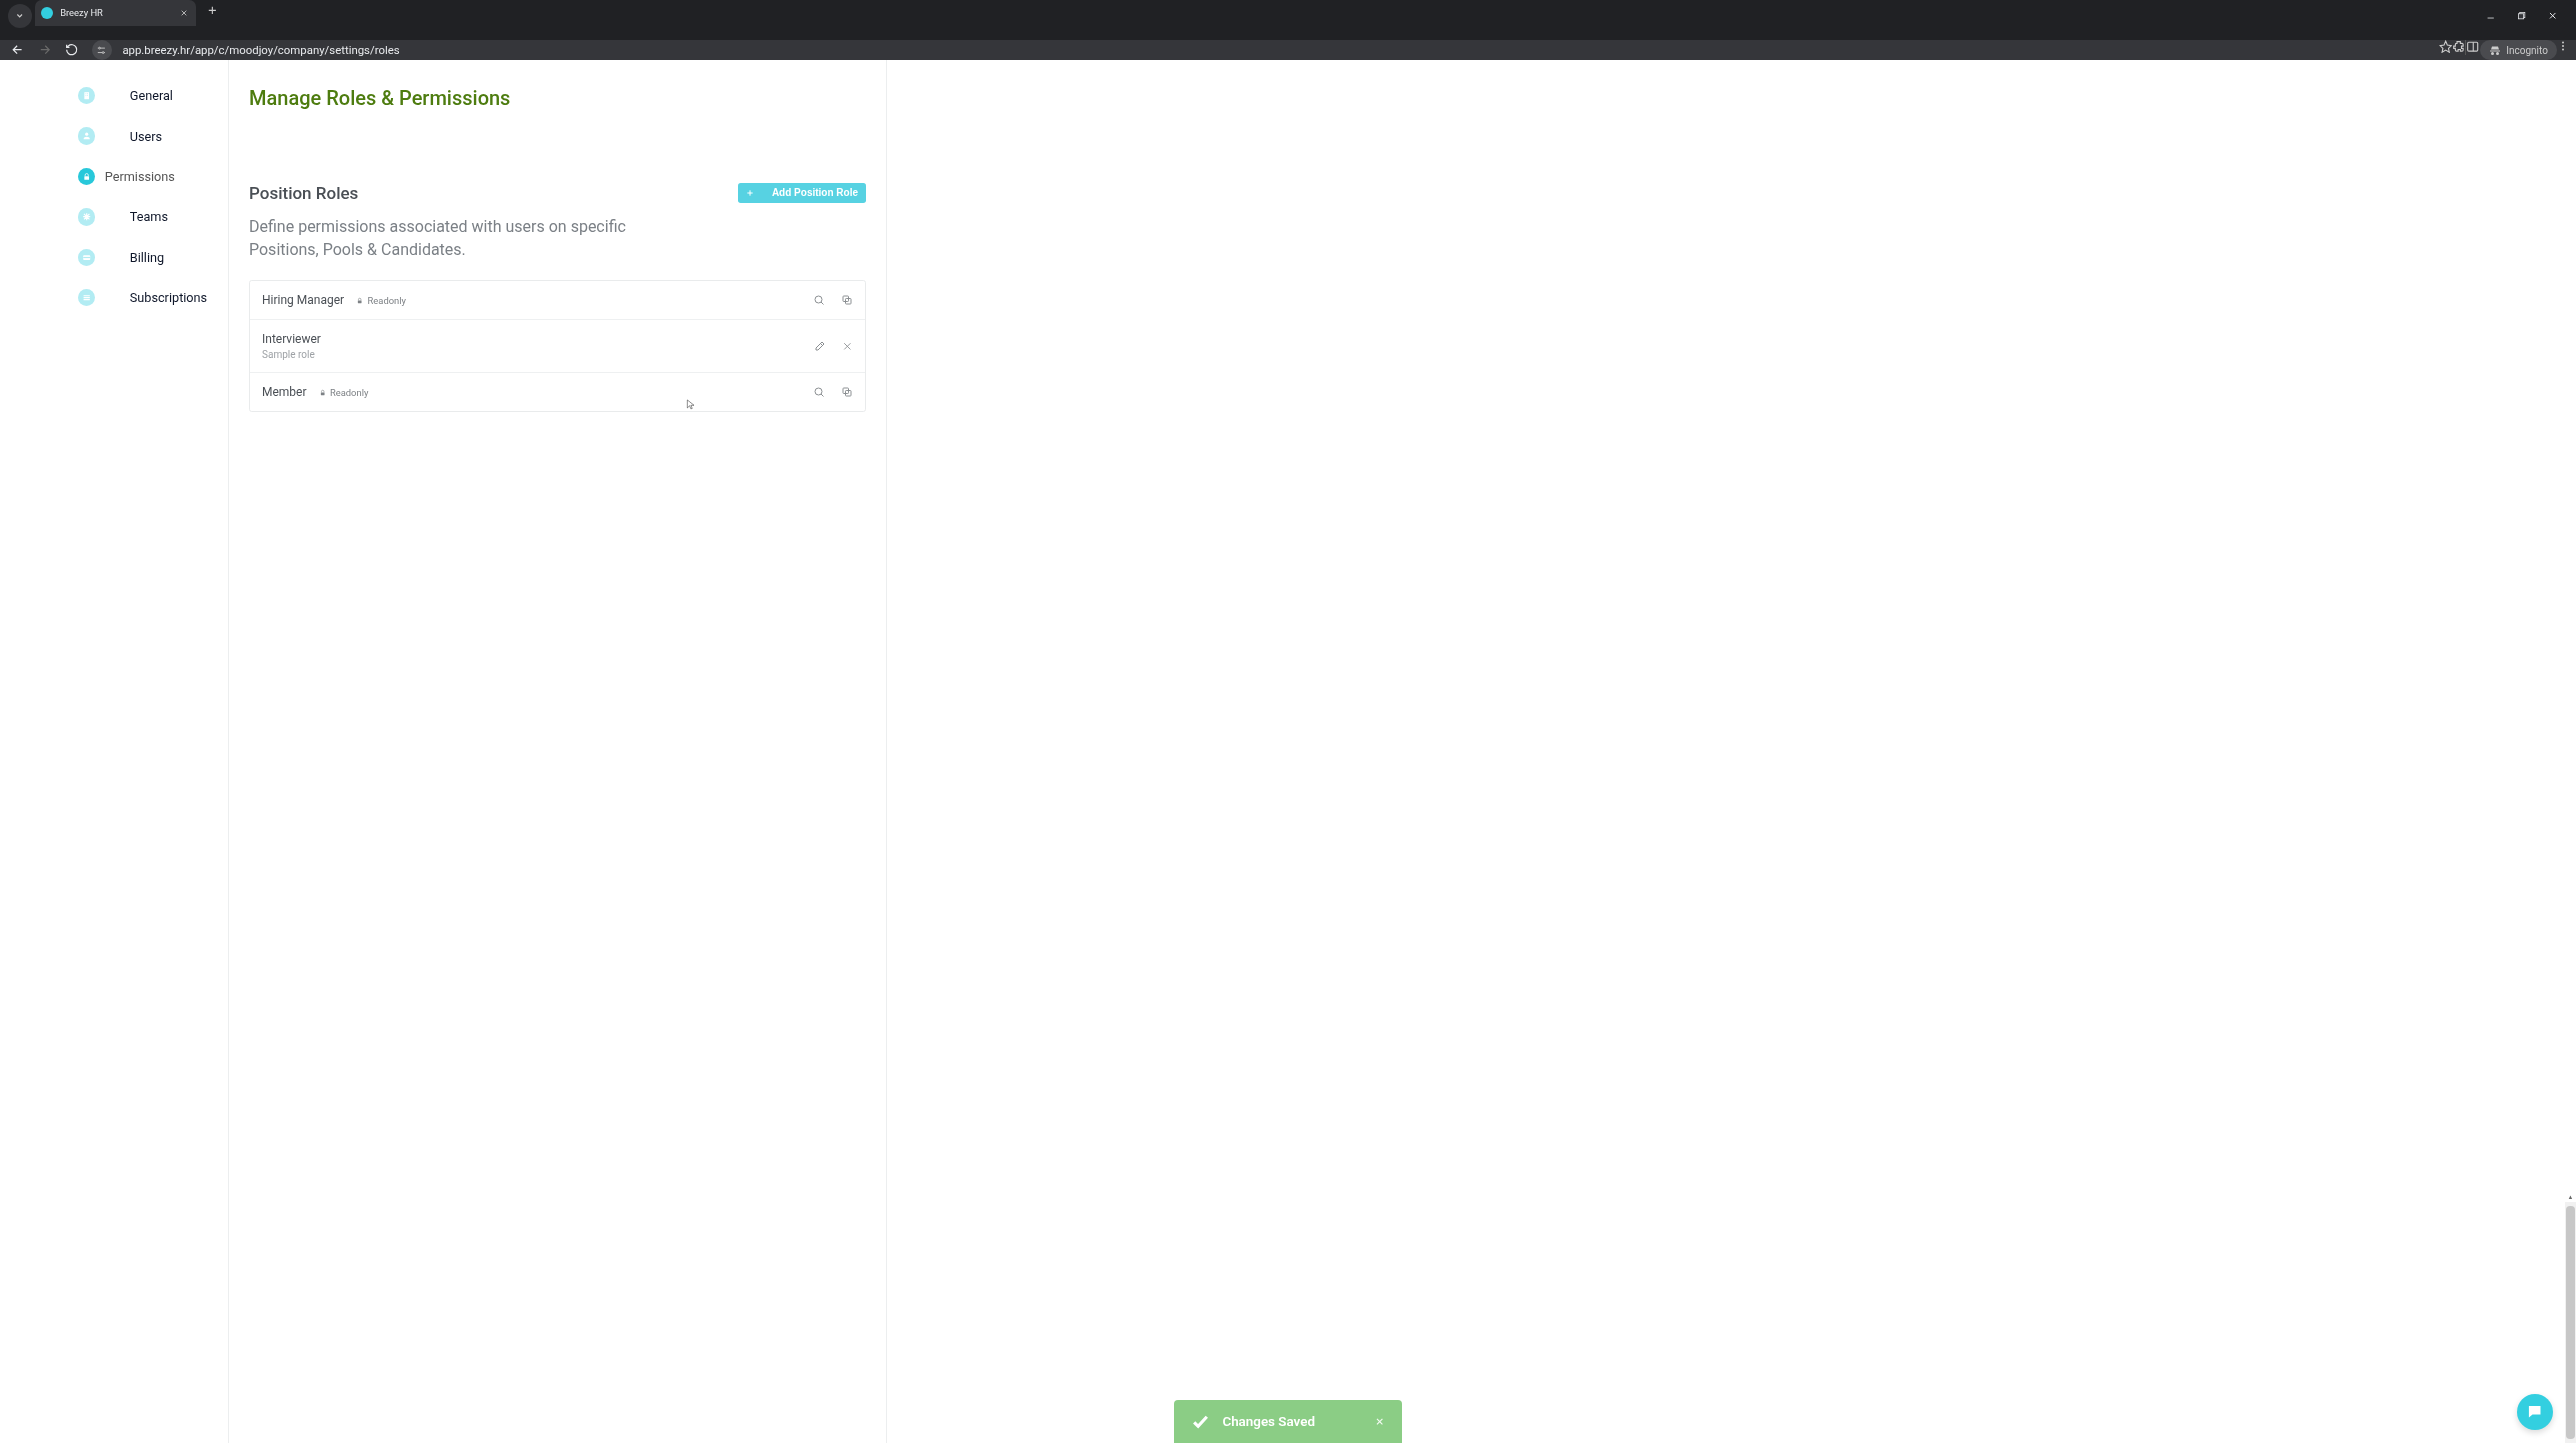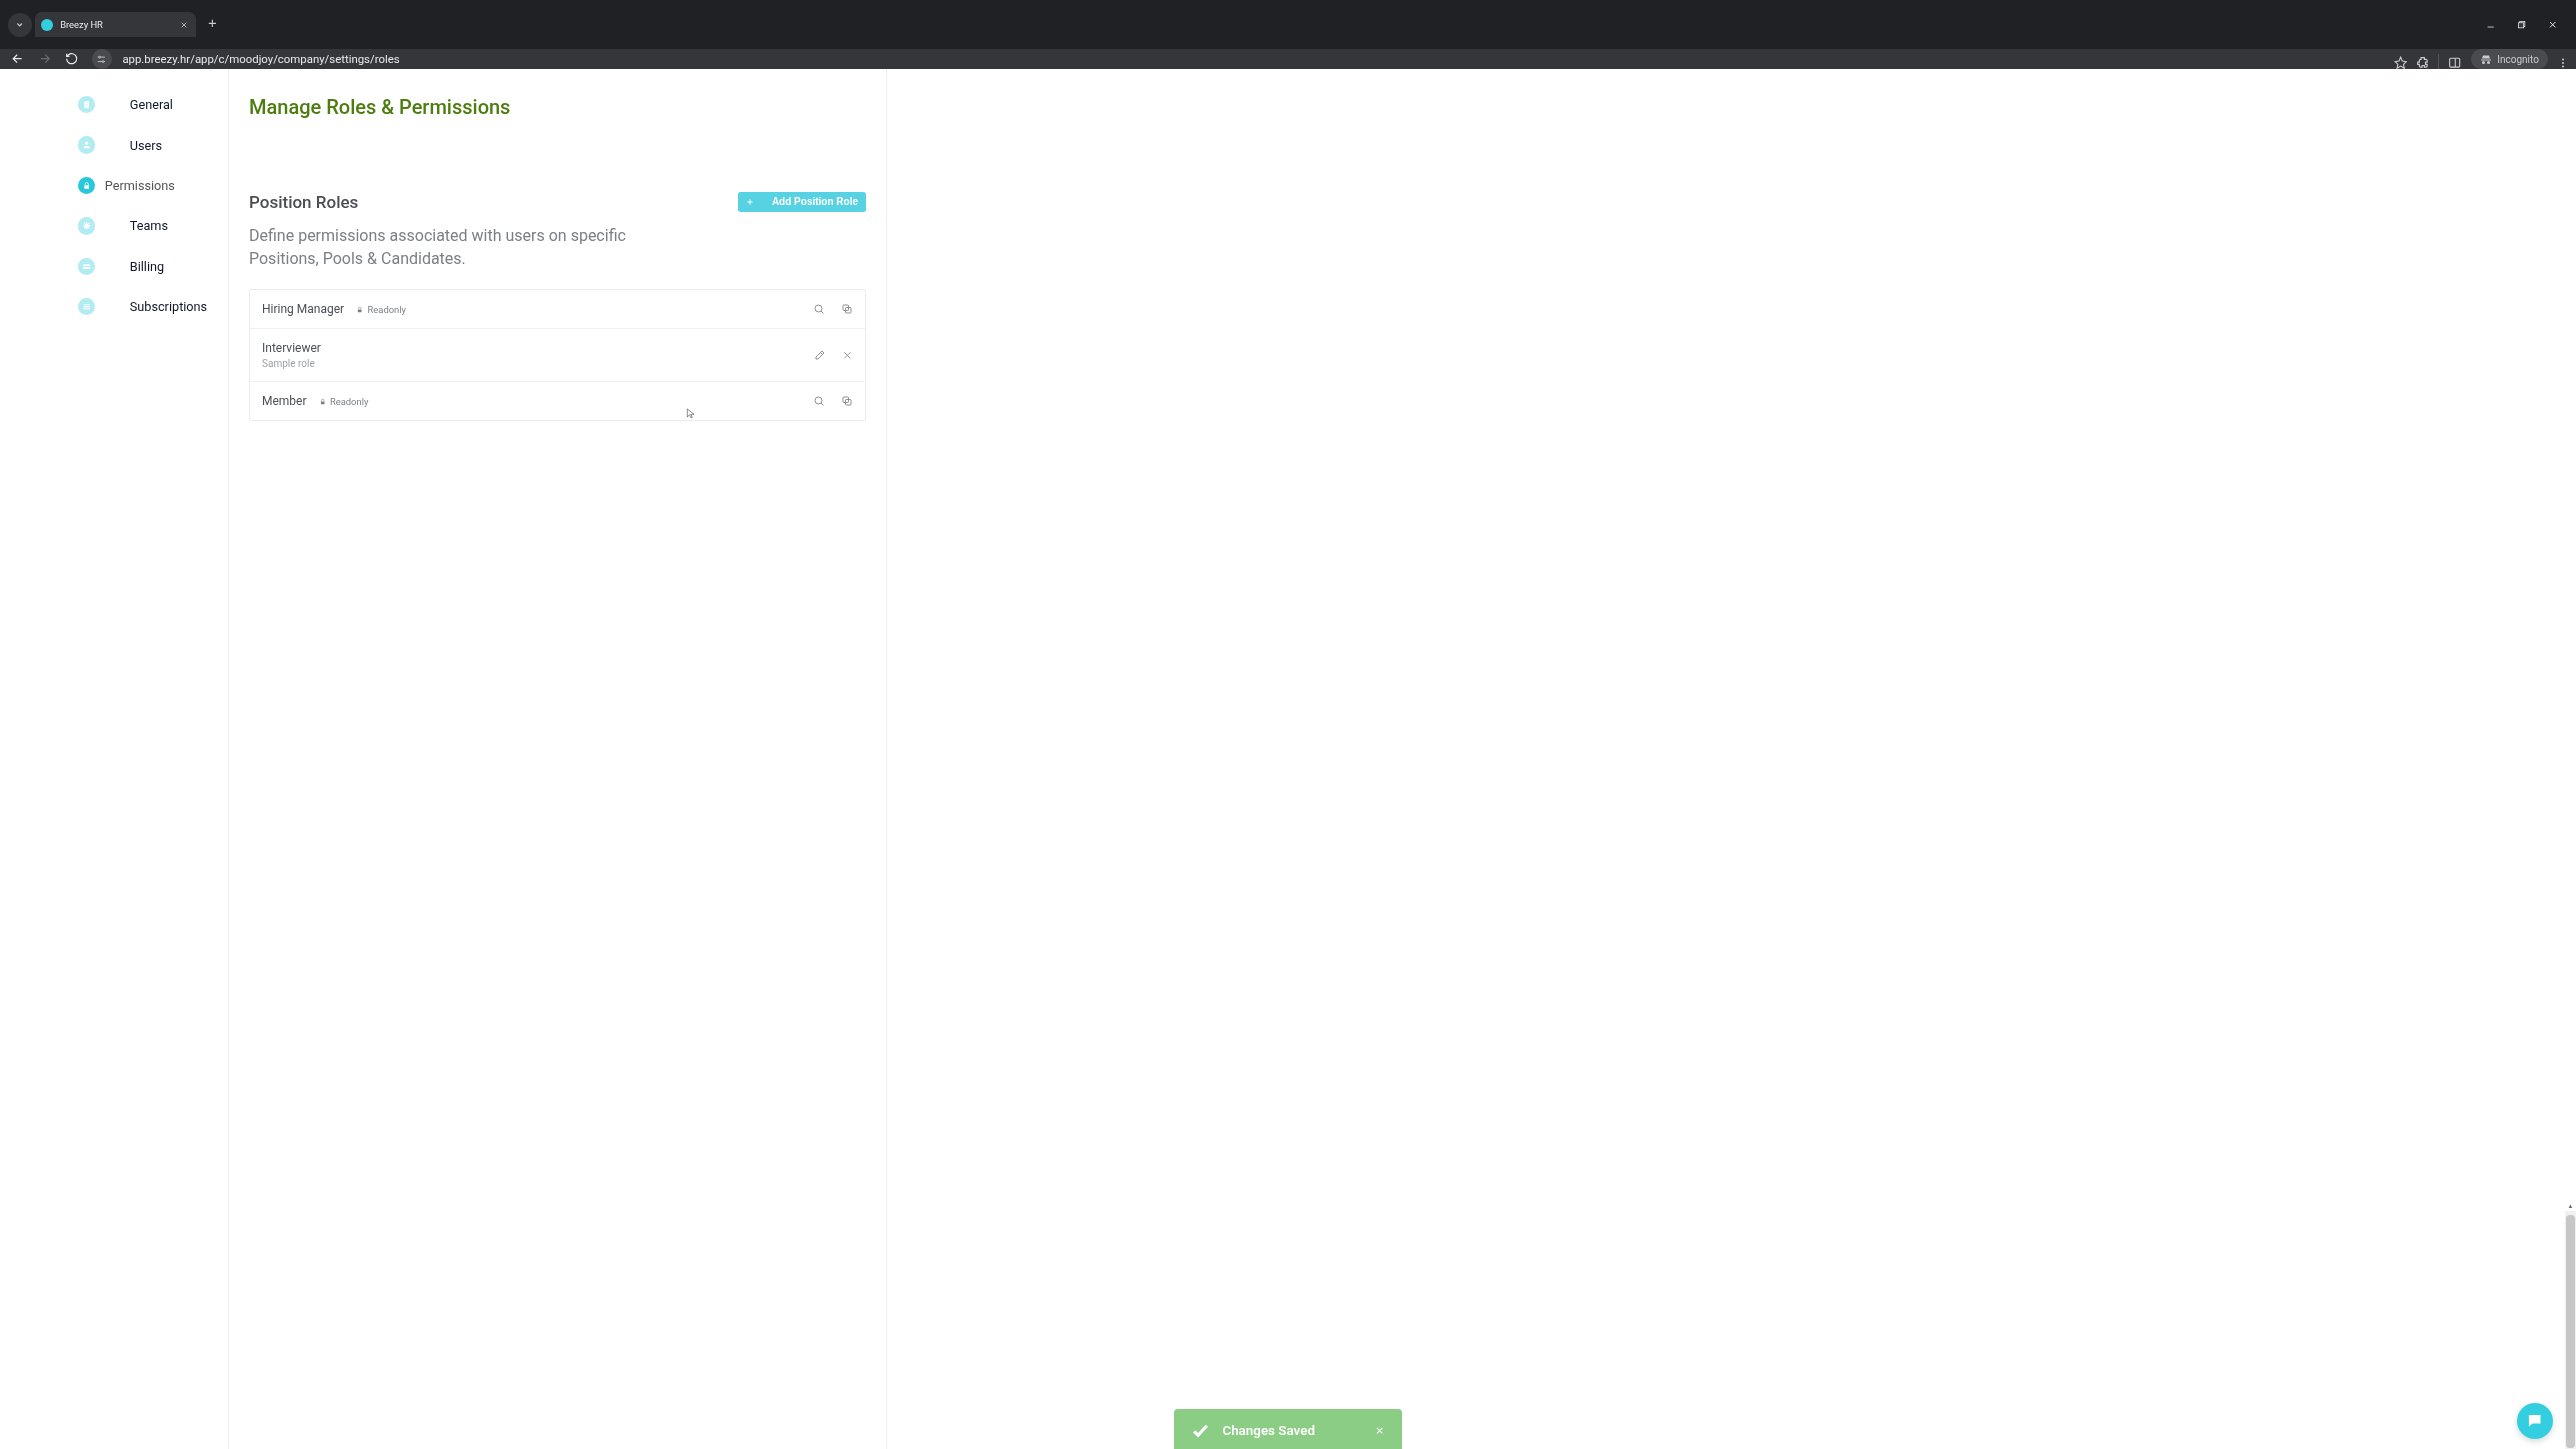--- a/index.html
+++ b/index.html
@@ -1,36 +1,36 @@
 <!DOCTYPE html>
 <html style="font-size:10.7px"><head>
 <meta charset="utf-8">
 <style>
   * { margin: 0; padding: 0; box-sizing: border-box; }
   html, body { width: 100%; height: 100%; font-family: -apple-system, BlinkMacSystemFont, "Segoe UI", Roboto, Arial, sans-serif; }
   body { background: #fff; overflow: hidden; }
 
   
   .chrome { background: #202124; color: #e8eaed; }
-  .tabbar { height: 49px; display: flex; align-items: center; padding-left: 5.4px; }
+  .tabbar { height: 40px; display: flex; align-items: flex-start; padding-left: 5.4px; }
   .tab-drop { width: 24px; height: 24px; margin: 4px 2.7px; border-radius: 50%; background: #35363a; display:flex; align-items:center; justify-content:center; cursor:pointer; }
   .tab { display:flex; align-items:center; gap:6.7px; background:#35363a; height:25.5px; border-radius:6.7px 6.7px 0 0; padding:0 8px 0 6.7px; min-width:161px; }
   .tab .favicon { width:12px; height:12px; border-radius:50%; background:#33cfe0; display:inline-block; }
   .tab .title { font-size:9.4px; color:#e8eaed; flex:1; }
   .tab .close { color:#bbb; cursor:pointer; }
   .newtab { width:20px; height:20px; margin-left:6.7px; margin-bottom:2.7px; display:flex; align-items:center; justify-content:center; color:#ccc; cursor:pointer; }
   .window-controls { margin-left:auto; display:flex; gap:12px; padding-right:9.4px; align-items:center; height:32px; }
   .window-controls span { width:19px; text-align:center; color:#e8eaed; cursor:pointer; font-size:10.7px; }
 
   .addrbar { height:20px; background:#35363a; display:flex; align-items:center; padding:0 6.7px; gap:4px; }
   .navbtn { width:23px; height:23px; display:flex; align-items:center; justify-content:center; color:#ccc; border-radius:50%; cursor:pointer; }
   .navbtn.disabled { color:#6a6a6a; cursor:default; }
   .url-chip { width:20px; height:20px; border-radius:50%; background:#4a4b4f; display:flex; align-items:center; justify-content:center; margin-left:4px; }
   .url { flex:1; font-size:11.4px; color:#e8eaed; padding-left:6.7px; }
-  .addr-right { display:flex; align-items:flex-end; gap:9px; color:#ccc; }
+  .addr-right { display:flex; align-items:flex-start; gap:0; color:#ccc; }
   .addr-sep { width:0.7px; height:14.8px; background:#555; }
   .incognito-pill { background:#4a4b4f; border-radius:12px; padding:4px 9.4px; display:flex; align-items:center; gap:5.4px; font-size:10px; cursor:pointer; }
 
   
   .page { position:relative; height: calc(100% - 66px); background:#fff; }
   .content-wrapper { display:flex; height:100%; }
 
   .sidebar { width:228px; padding-top:27px; padding-left:78px; }
   .side-item { display:flex; align-items:center; gap:9.4px; margin-bottom:23px; cursor:pointer; }
   .side-icon { width:17.4px; height:17.4px; border-radius:50%; display:flex; align-items:center; justify-content:center; color:#fff; }

